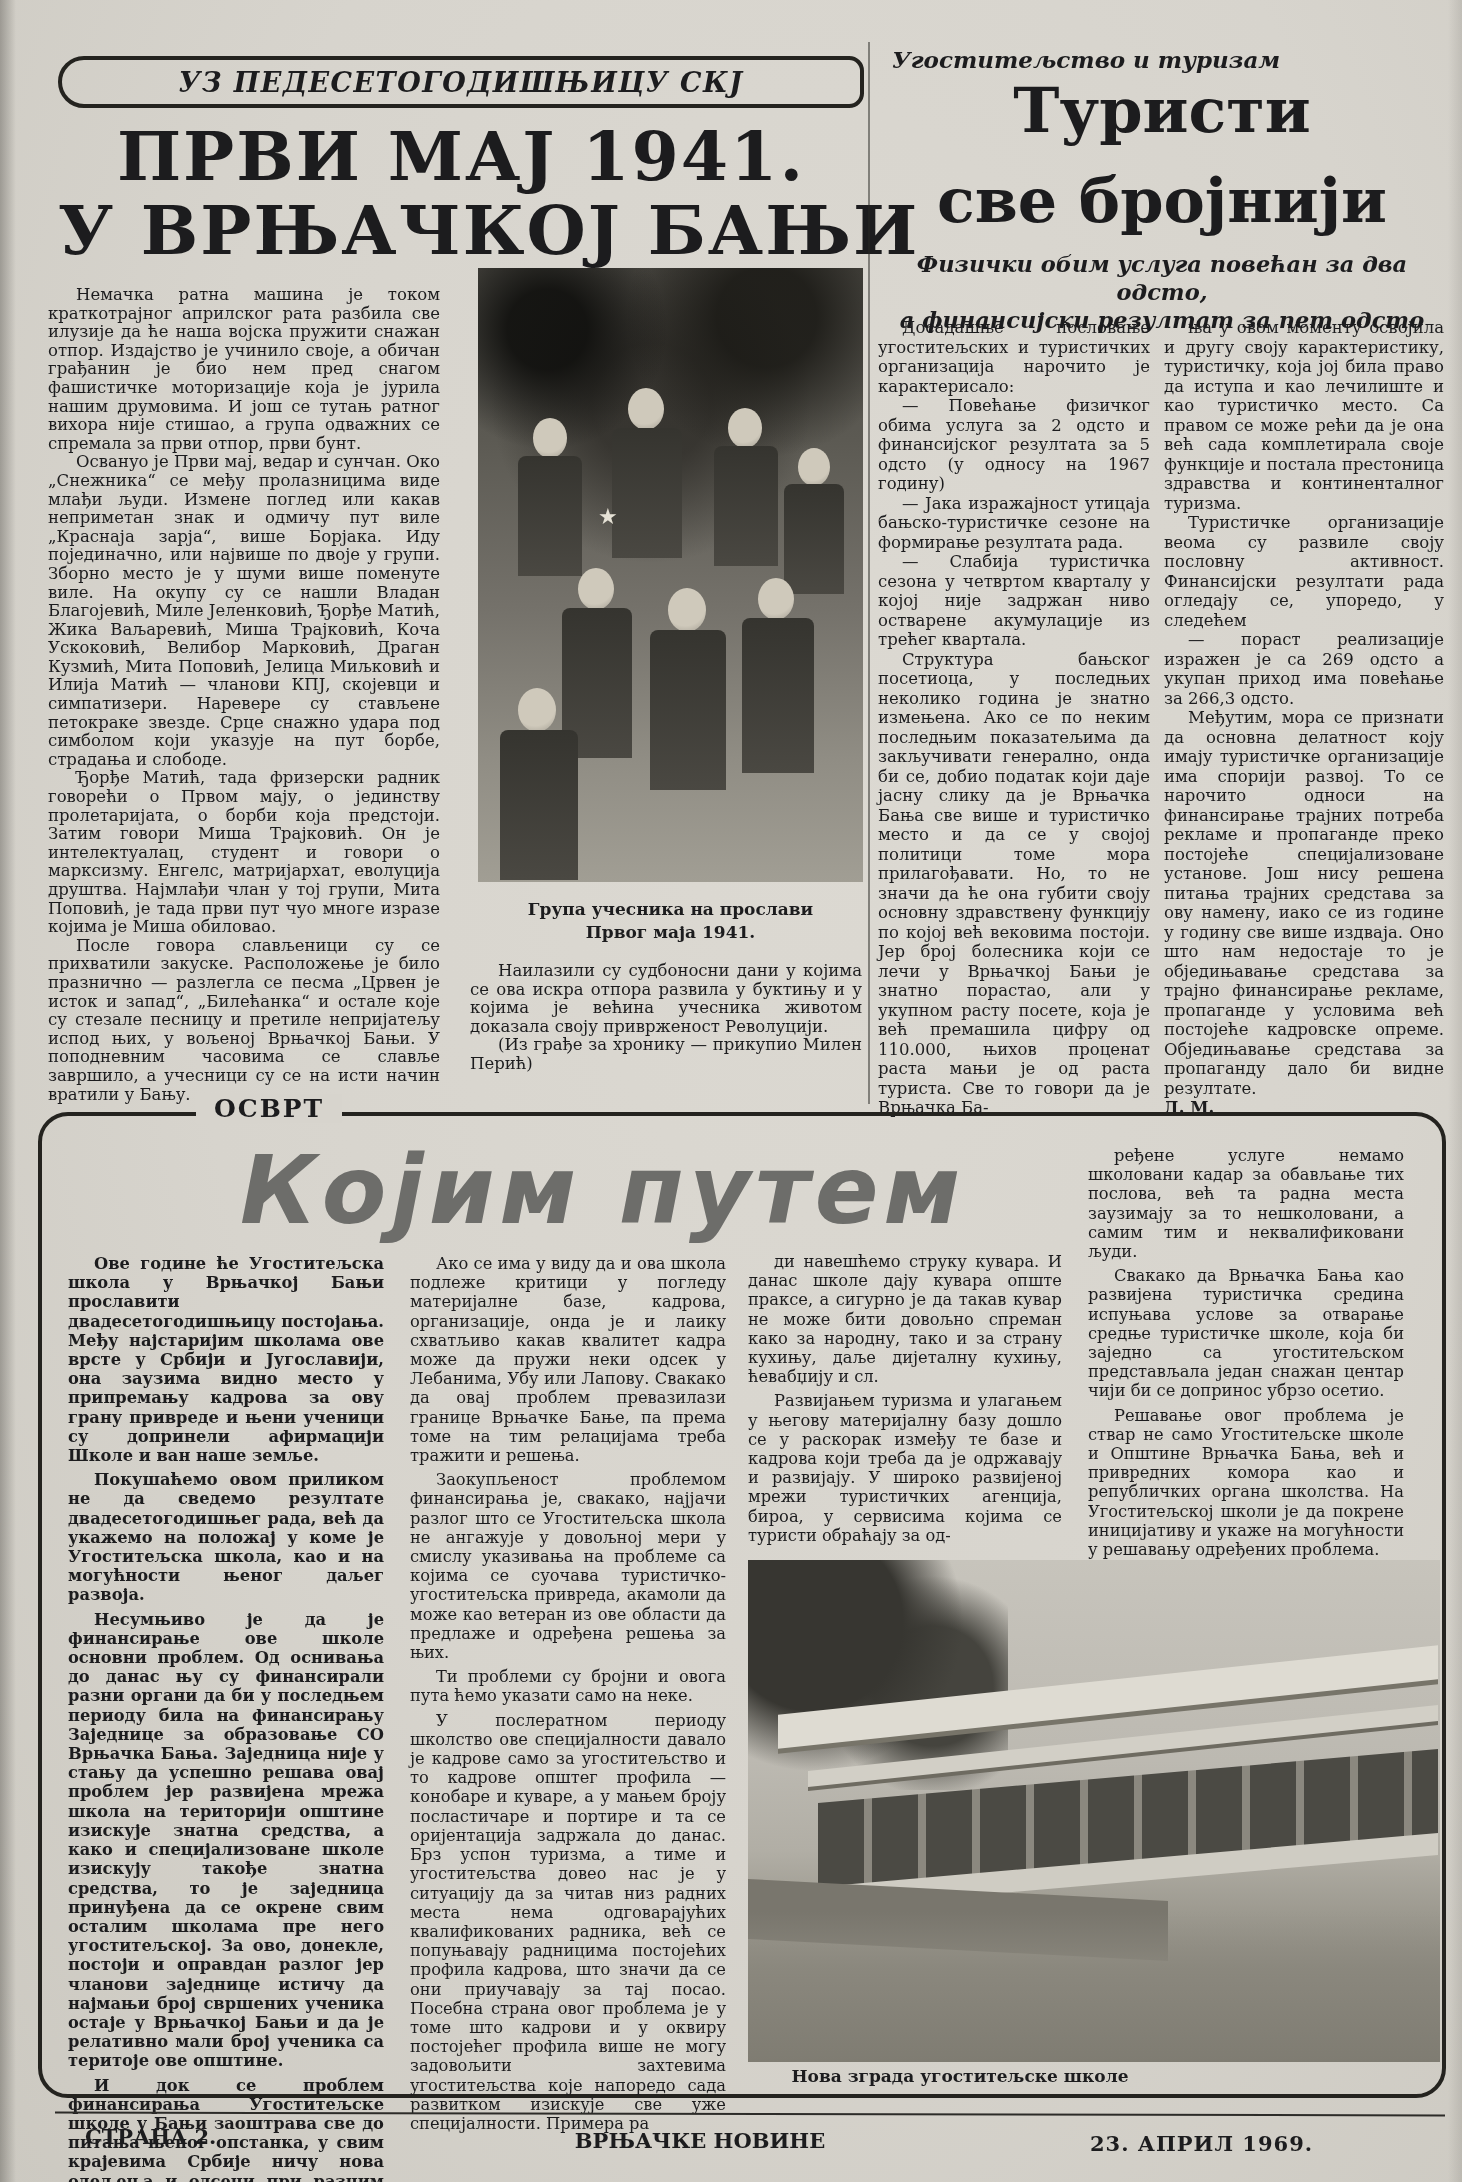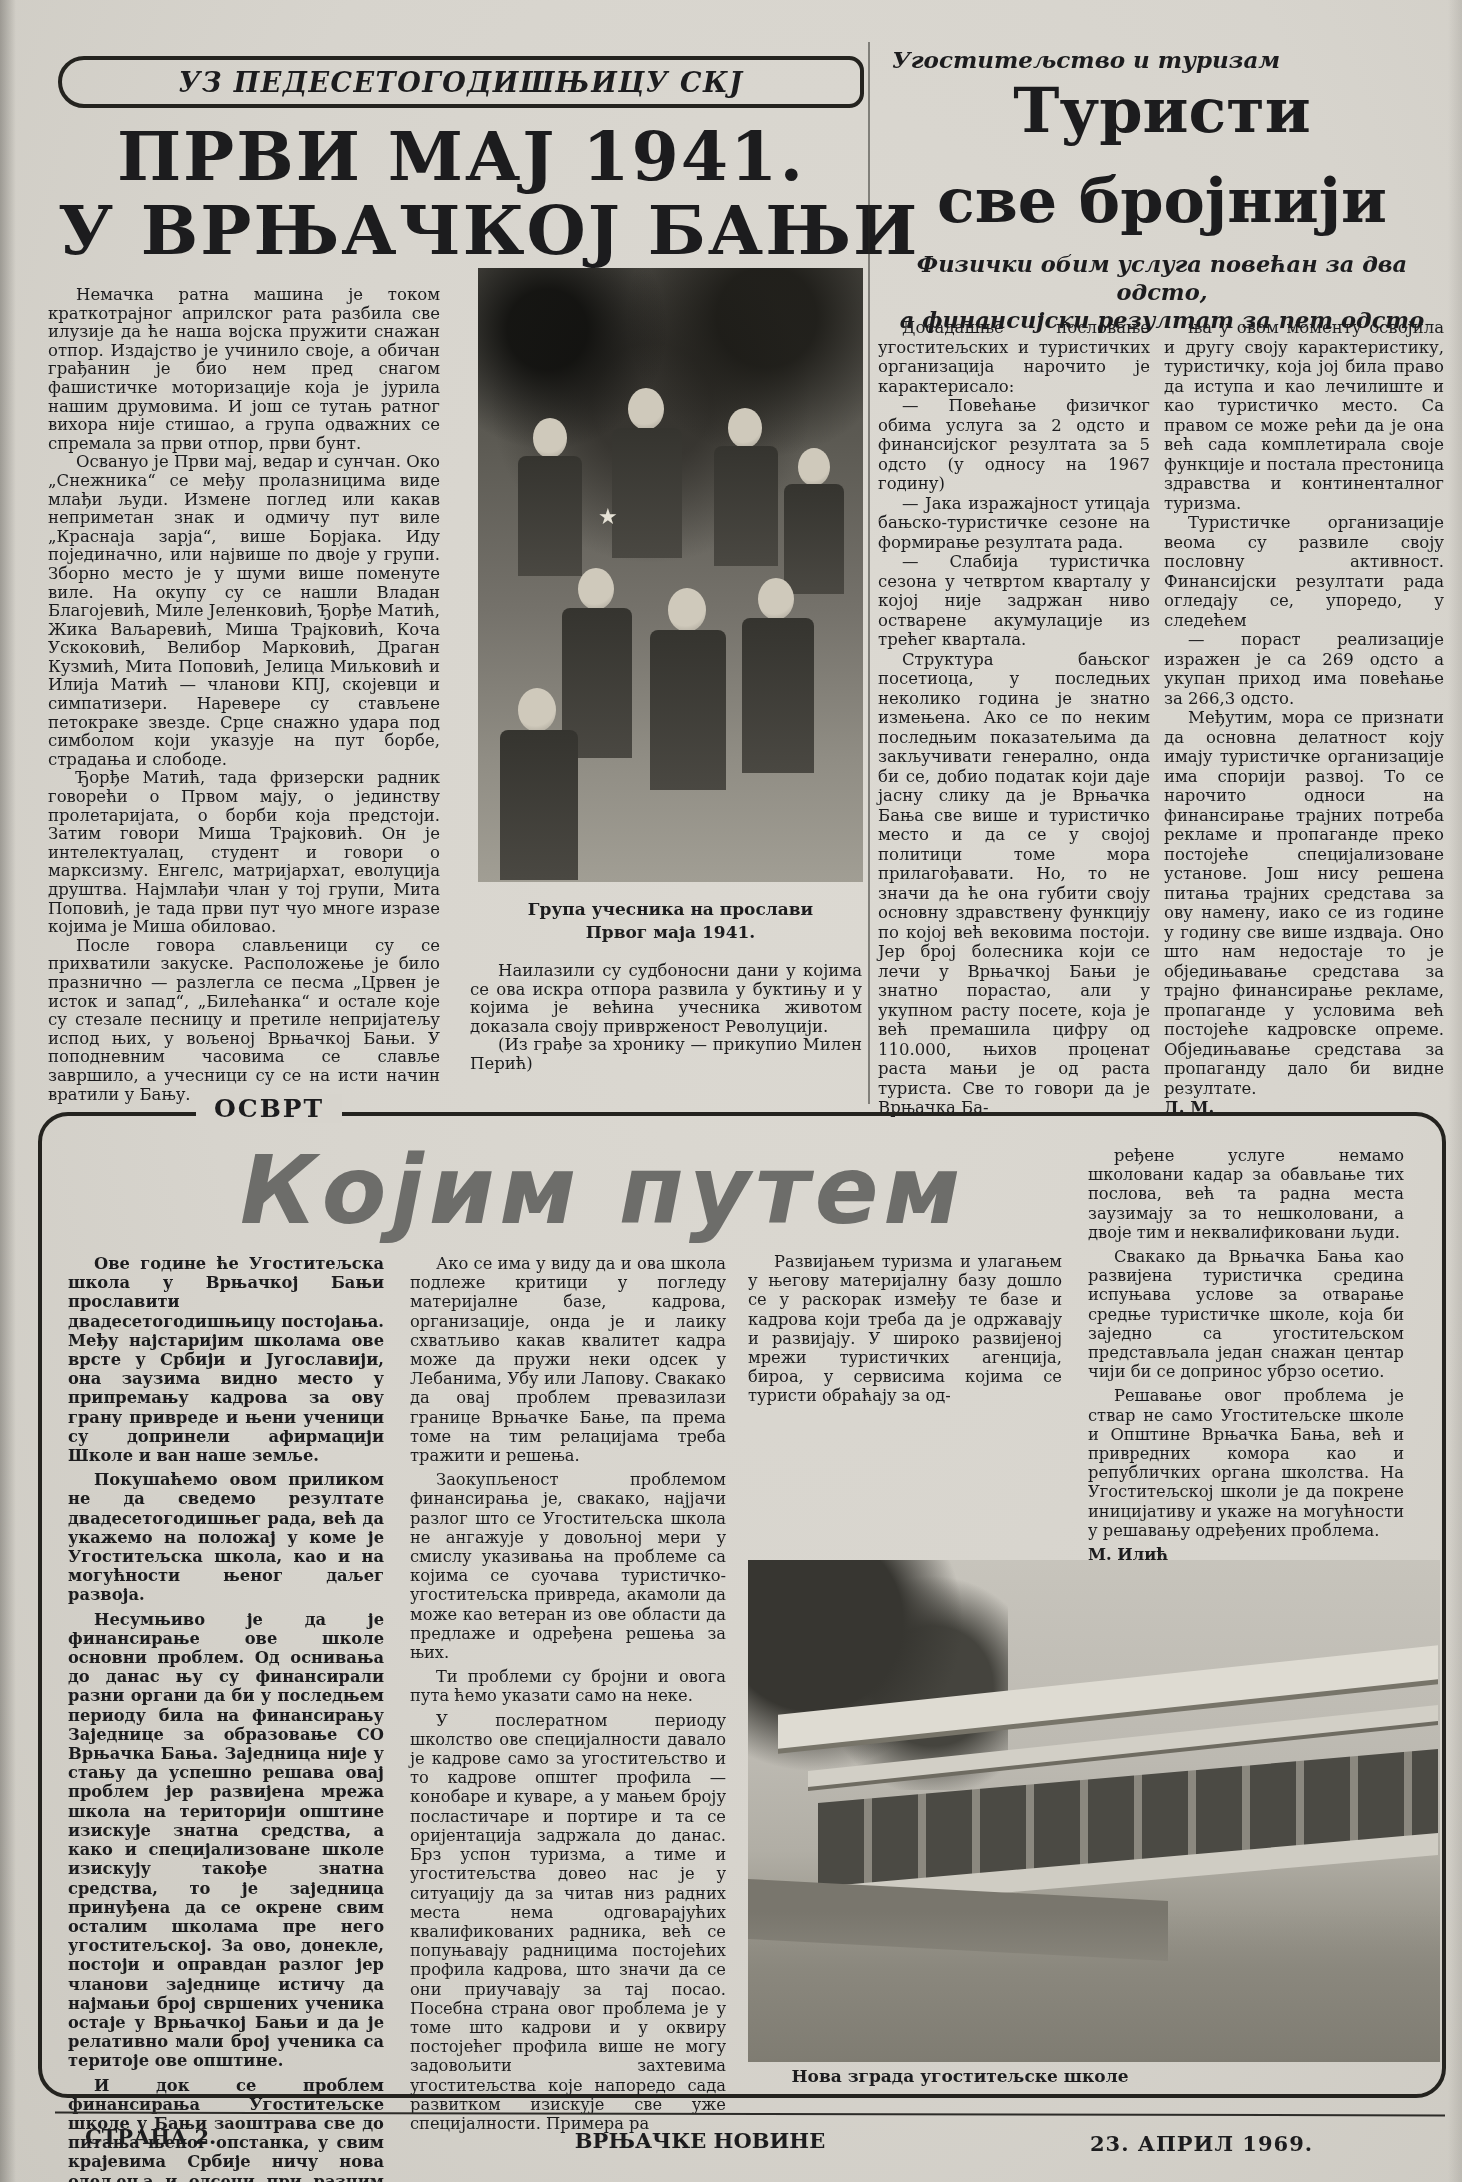--- a/index.html
+++ b/index.html
@@ -154,24 +154,25 @@
     <p>Несумњиво је да је финансирање ове школе основни проблем. Од оснивања до данас њу су финансирали разни органи да би у последњем периоду била на финансирању Заједнице за образовање СО Врњачка Бања. Заједница није у стању да успешно решава овај проблем јер развијена мрежа школа на територији општине изискује знатна средства, а како и специјализоване школе изискују такође знатна средства, то је заједница принуђена да се окрене свим осталим школама пре него угоститељској. За ово, донекле, постоји и оправдан разлог јер чланови заједнице истичу да најмањи број свршених ученика остаје у Врњачкој Бањи и да је релативно мали број ученика са теритоје ове општине.</p>
     <p>И док се проблем финансирања Угоститељске школе у Бањи заоштрава све до питања њеног опстанка, у свим крајевима Србије ничу нова одељења и одсеци при разним школама које школују кадрове за угоститељство.</p>
   </div>
   <div class="abs c3b bodycol">
     <p>Ако се има у виду да и ова школа подлеже критици у погледу материјалне базе, кадрова, организације, онда је и лаику схватљиво какав квалитет кадра може да пружи неки одсек у Лебанима, Убу или Лапову. Свакако да овај проблем превазилази границе Врњачке Бање, па према томе на тим релацијама треба тражити и решења.</p>
     <p>Заокупљеност проблемом финансирања је, свакако, најјачи разлог што се Угоститељска школа не ангажује у довољној мери у смислу указивања на проблеме са којима се суочава туристичко-угоститељска привреда, акамоли да може као ветеран из ове области да предлаже и одређена решења за њих.</p>
     <p>Ти проблеми су бројни и овога пута ћемо указати само на неке.</p>
     <p>У послератном периоду школство ове специјалности давало је кадрове само за угоститељство и то кадрове општег профила — конобаре и куваре, а у мањем броју посластичаре и портире и та се оријентација задржала до данас. Брз успон туризма, а тиме и угоститељства довео нас је у ситуацију да за читав низ радних места нема одговарајућих квалификованих радника, већ се попуњавају радницима постојећих профила кадрова, што значи да се они приучавају за тај посао. Посебна страна овог проблема је у томе што кадрови и у оквиру постојећег профила више не могу задовољити захтевима угоститељства које напоредо сада развитком изискује све уже специјалности. Примера ра</p>
   </div>
   <div class="abs c3c bodycol">
+    <p>ди навешћемо струку кувара. И данас школе дају кувара опште праксе, а сигурно је да такав кувар не може бити довољно спреман како за народну, тако и за страну кухињу, даље дијеталну кухињу, ћевабџију и сл.</p>
     <p>Развијањем туризма и улагањем у његову материјалну базу дошло се у раскорак између те базе и кадрова који треба да је одржавају и развијају. У широко развијеној мрежи туристичких агенција, бироа, у сервисима којима се туристи обраћају за од-</p>
   </div>
   <div class="abs c3d bodycol">
-    <p>ређене услуге немамо школовани кадар за обављање тих послова, већ та радна места заузимају за то нешколовани, а двоје тим и неквалификовани људи.</p>
+    <p>ређене услуге немамо школовани кадар за обављање тих послова, већ та радна места заузимају за то нешколовани, а самим тим и неквалификовани људи.</p>
     <p>Свакако да Врњачка Бања као развијена туристичка средина испуњава услове за отварање средње туристичке школе, која би заједно са угоститељском представљала један снажан центар чији би се допринос убрзо осетио.</p>
     <p>Решавање овог проблема је ствар не само Угоститељске школе и Општине Врњачка Бања, већ и привредних комора као и републичких органа школства. На Угоститељској школи је да покрене иницијативу и укаже на могућности у решавању одређених проблема.</p>
     <p class="sig">М. Илић</p>
   </div>
 
   <div class="abs photo2">
     <div class="p2-trees"></div>
     <div class="p2-roof"></div>
     <div class="p2-roof2"></div>
     <div class="p2-win"></div>

